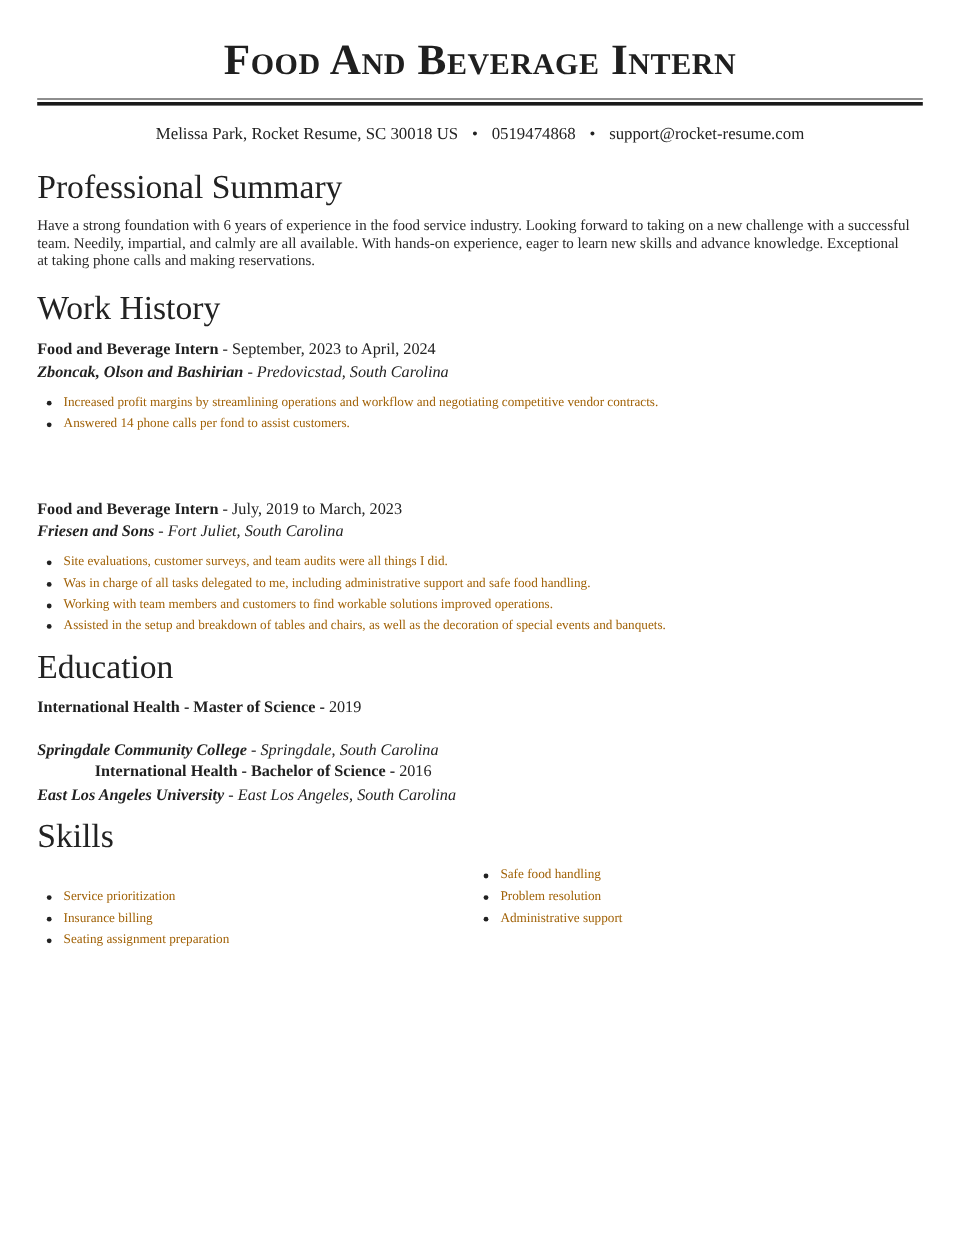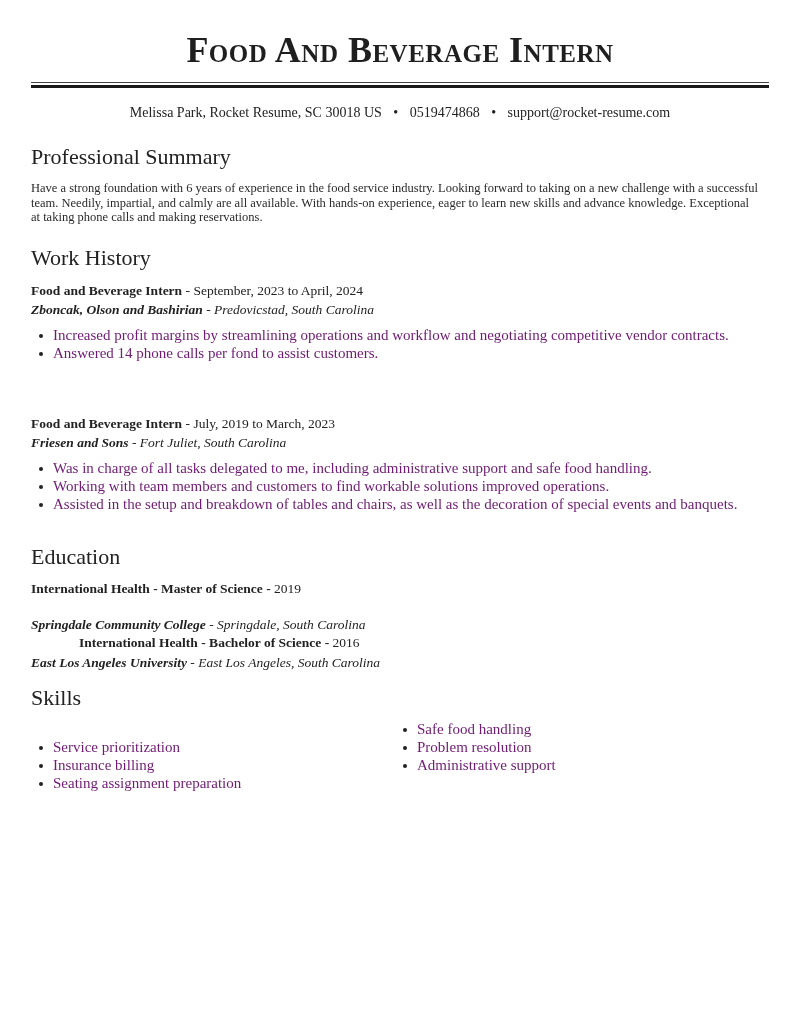--- a/index.html
+++ b/index.html
@@ -60,21 +60,21 @@
       line-height: 18px;
       color: #222;
     }
     .contact .sep {
       display: inline-block;
       margin: 0 8px;
     }
     .section-title {
       position: absolute;
       left: 0;
-      font-size: 22px;
+      font-size: 28px;
       line-height: 28px;
       font-weight: normal;
       color: #222;
       margin: 0;
     }
     .para {
       position: absolute;
       left: 0;
       width: 730px;
       font-size: 12.5px;
@@ -103,23 +103,23 @@
     .entry-sub b { font-weight: bold; }
     ul.bullets {
       position: absolute;
       left: 0;
       margin: 0;
       padding: 0 0 0 22px;
       list-style: none;
     }
     ul.bullets li {
       position: relative;
-      font-size: 15px;
+      font-size: 11px;
       line-height: 17.8px;
-      color: #701a75;
+      color: #a16207;
       white-space: nowrap;
     }
     ul.bullets li::before {
       content: "";
       position: absolute;
       left: -14px;
       top: 7px;
       width: 4px;
       height: 4px;
       border-radius: 50%;
@@ -158,20 +158,21 @@
     <li>Answered 14 phone calls per fond to assist customers.</li>
   </ul>
 
   <div class="entry-head" style="top:415px;">
     <b>Food and Beverage Intern</b><span> - </span><span>July, 2019 to March, 2023</span>
   </div>
   <div class="entry-sub" style="top:434px;">
     <b>Friesen and Sons</b><span> - </span><span>Fort Juliet, South Carolina</span>
   </div>
   <ul class="bullets" style="top:460px;">
+    <li>Site evaluations, customer surveys, and team audits were all things I did.</li>
     <li>Was in charge of all tasks delegated to me, including administrative support and safe food handling.</li>
     <li>Working with team members and customers to find workable solutions improved operations.</li>
     <li>Assisted in the setup and breakdown of tables and chairs, as well as the decoration of special events and banquets.</li>
   </ul>
 
   <h2 class="section-title" style="top:543px;">Education</h2>
 
   <div class="entry-head" style="top:580px;">
     <b>International Health - Master of Science</b><b> - </b><span>2019</span>
   </div>

